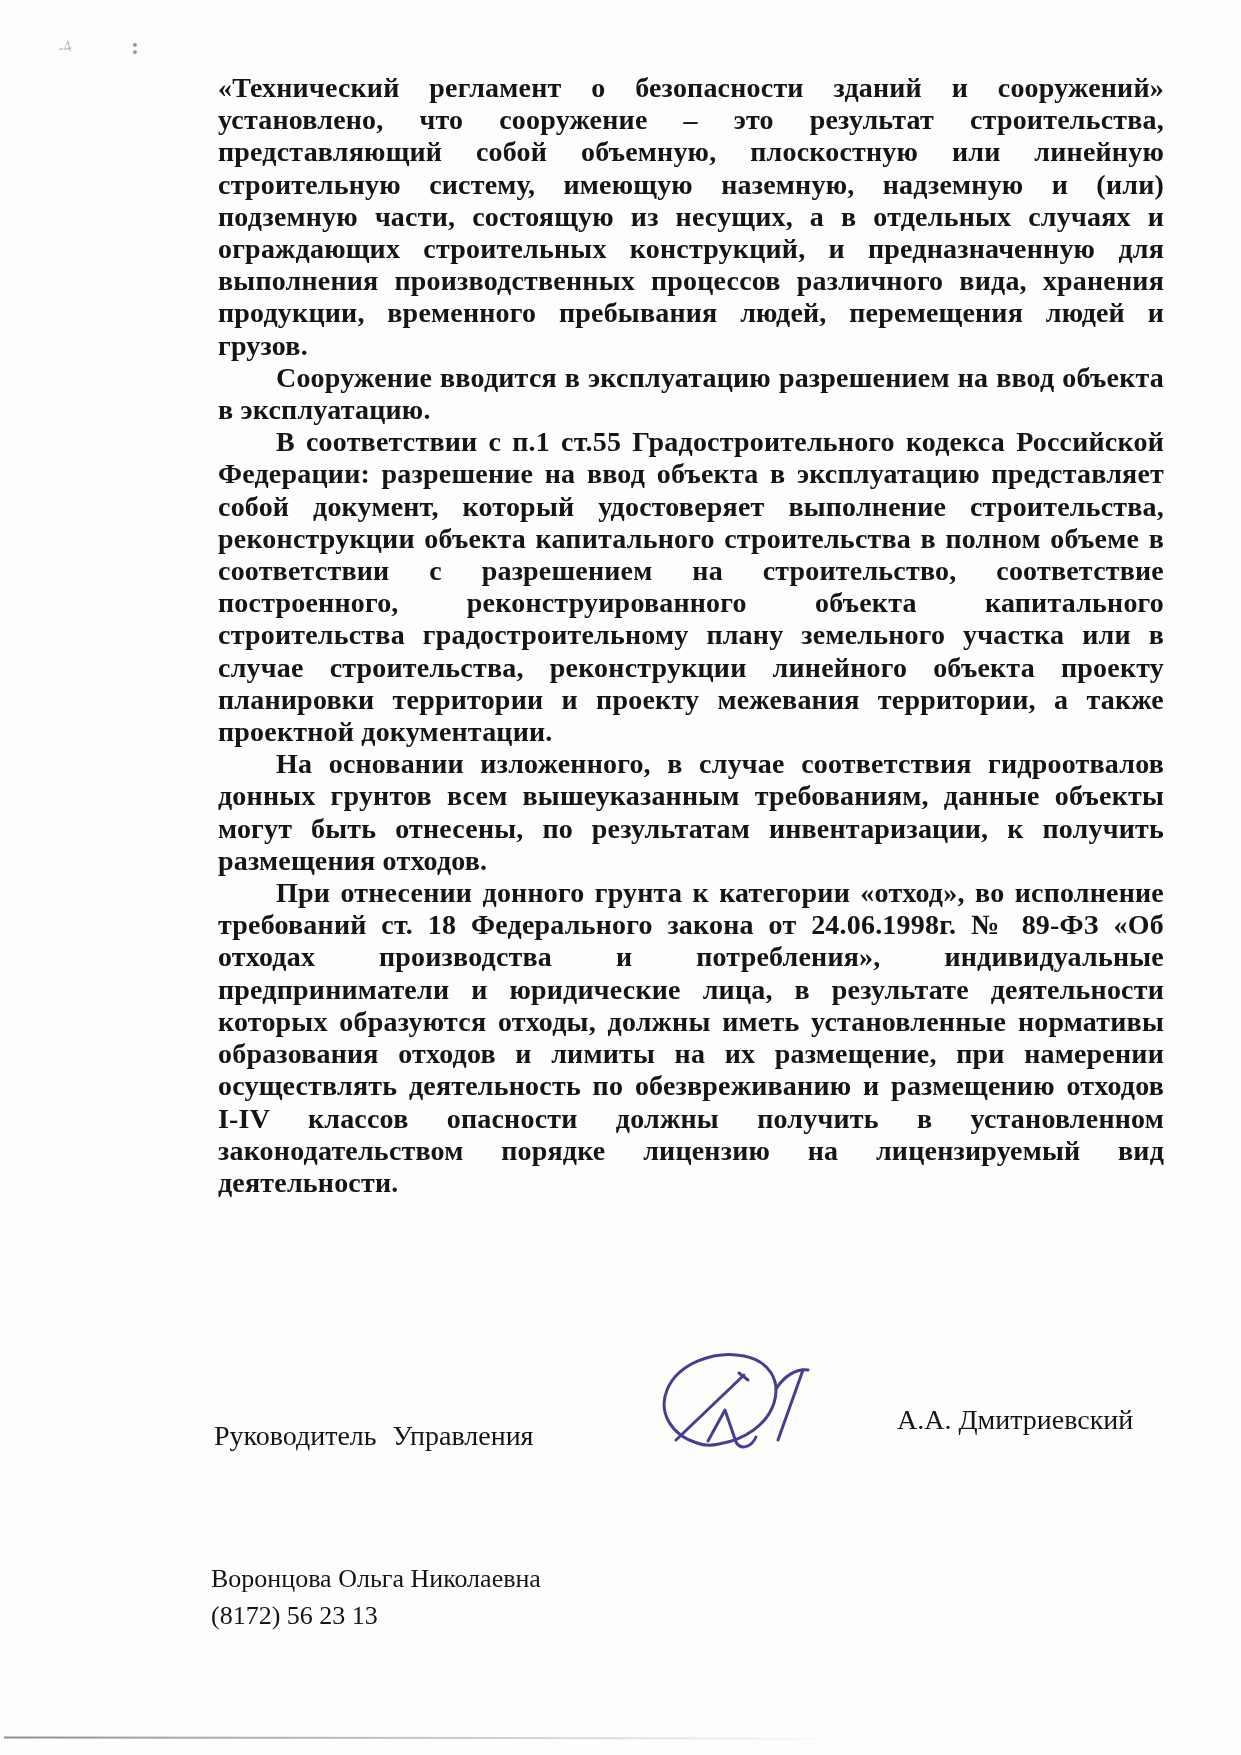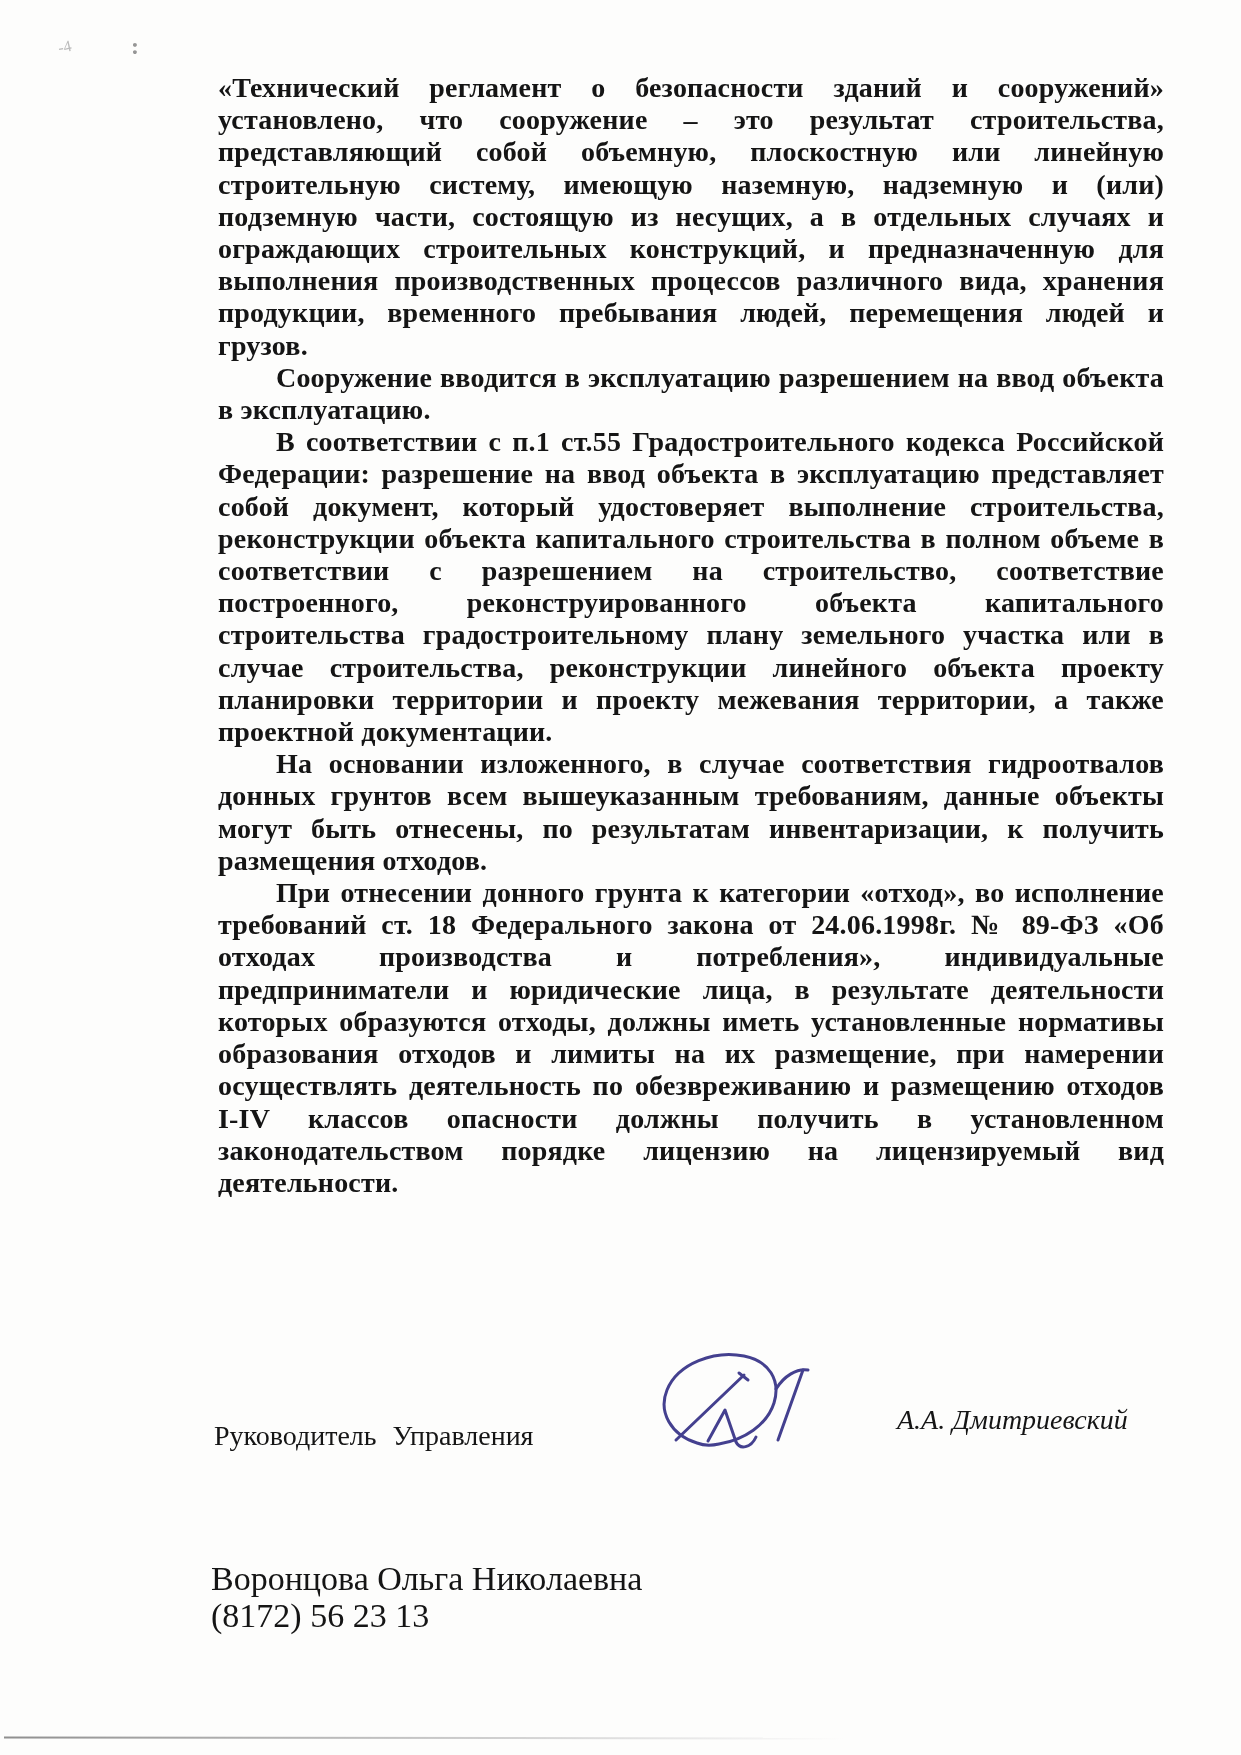--- a/index.html
+++ b/index.html
@@ -41,42 +41,41 @@
     font-size: 28px;
     word-spacing: 9px;
     white-space: nowrap;
   }
   .signoff-name {
     position: absolute;
     left: 897px;
     top: 1404px;
     font-size: 28px;
     white-space: nowrap;
-    font-style: italic;
   }
   .signature-svg {
     position: absolute;
     left: 645px;
     top: 1346px;
     width: 175px;
     height: 112px;
   }
   .signature-svg path {
     fill: none;
     stroke: var(--ink, #44408f);
     stroke-width: 3;
     stroke-linecap: round;
     stroke-linejoin: round;
   }
   
   .contact {
     position: absolute;
     left: 211px;
     top: 1560px;
-    font-size: 34px;
+    font-size: 26px;
     line-height: 37px;
     white-space: nowrap;
   }
   
   .artifact {
     position: absolute;
     font-family: "Liberation Serif", serif;
     user-select: none;
   }
   .artifact.mark-left {

